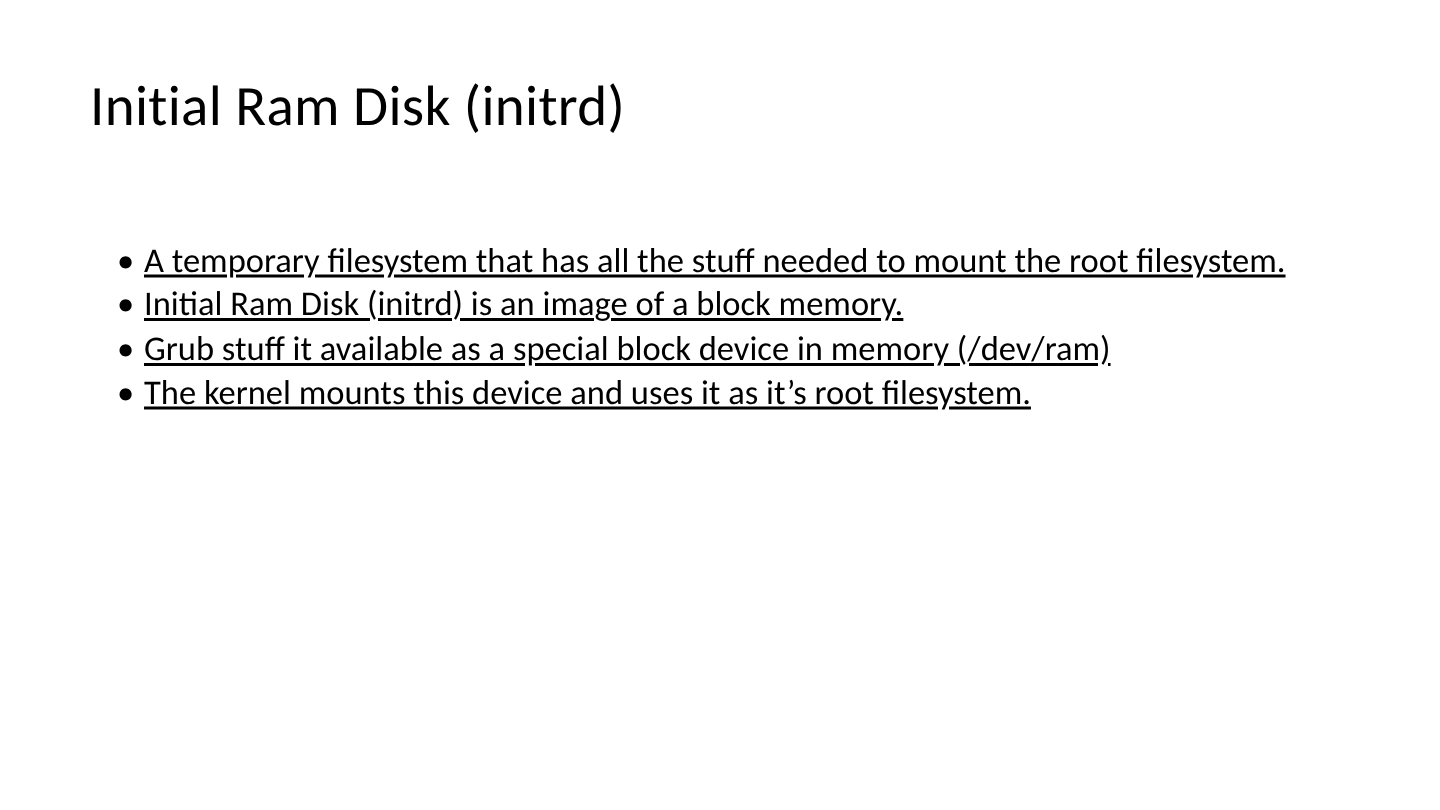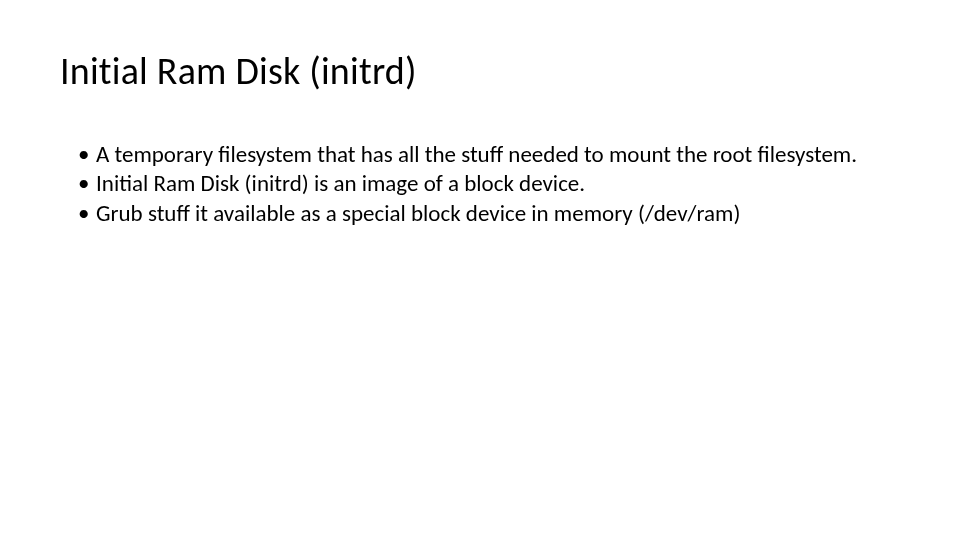--- a/index.html
+++ b/index.html
@@ -12,43 +12,45 @@
       height: 540px;
       background: #ffffff;
       font-family: "Calibri", "Segoe UI", Arial, sans-serif;
       color: #000000;
       padding: 48px 60px 0 60px;
       overflow: hidden;
     }
     .slide-title {
       font-size: 38px;
       font-weight: 400;
-      margin-bottom: 46px;
+      margin-bottom: 66px;
       letter-spacing: 0.2px;
     }
     .bullet-list {
       list-style: none;
       padding-left: 18px;
     }
     .bullet-item {
       font-size: 23px;
       line-height: 1.28;
       position: relative;
       padding-left: 18px;
       margin-bottom: 0;
+      text-decoration: underline;
     }
     .bullet-item::before {
       content: "•";
       position: absolute;
       left: 0;
       top: 0;
     }
   </style>
 </head>
 <body>
 
 <h1 class="slide-title">Initial Ram Disk (initrd)</h1>
 
 <ul class="bullet-list">
   <li class="bullet-item">A temporary filesystem that has all the stuff needed to mount the root filesystem.</li>
-  <li class="bullet-item">Initial Ram Disk (initrd) is an image of a block device.</li>
+  <li class="bullet-item">Initial Ram Disk (initrd) is an image of a block memory.</li>
   <li class="bullet-item">Grub stuff it available as a special block device in memory (/dev/ram)</li>
+  <li class="bullet-item">The kernel mounts this device and uses it as it’s root filesystem.</li>
 </ul>
 
 </body></html>

